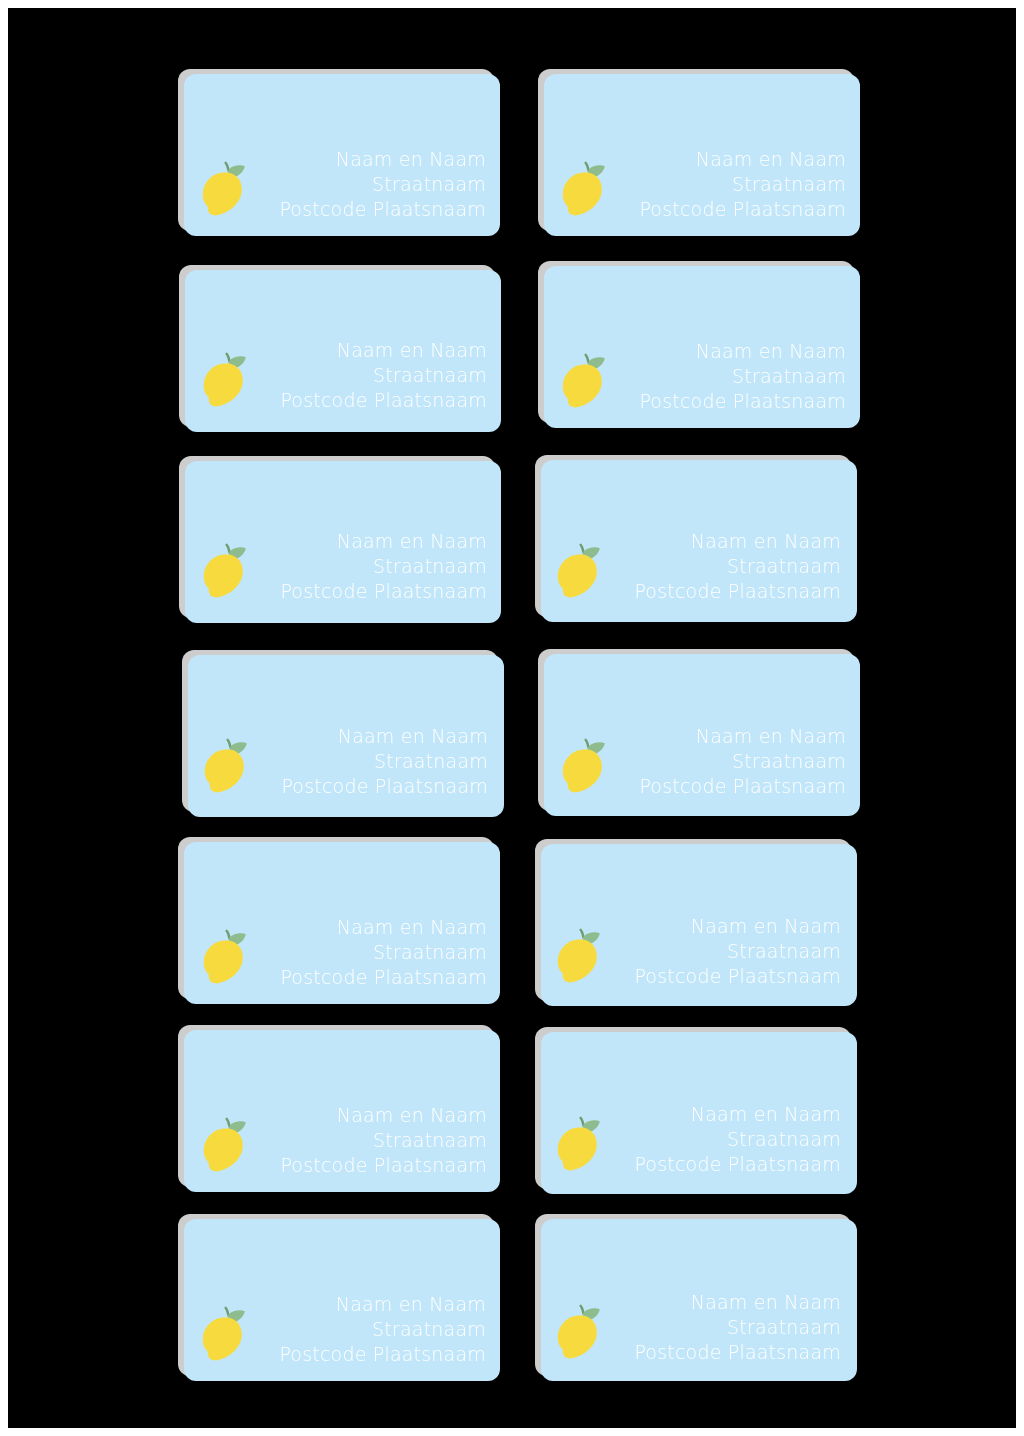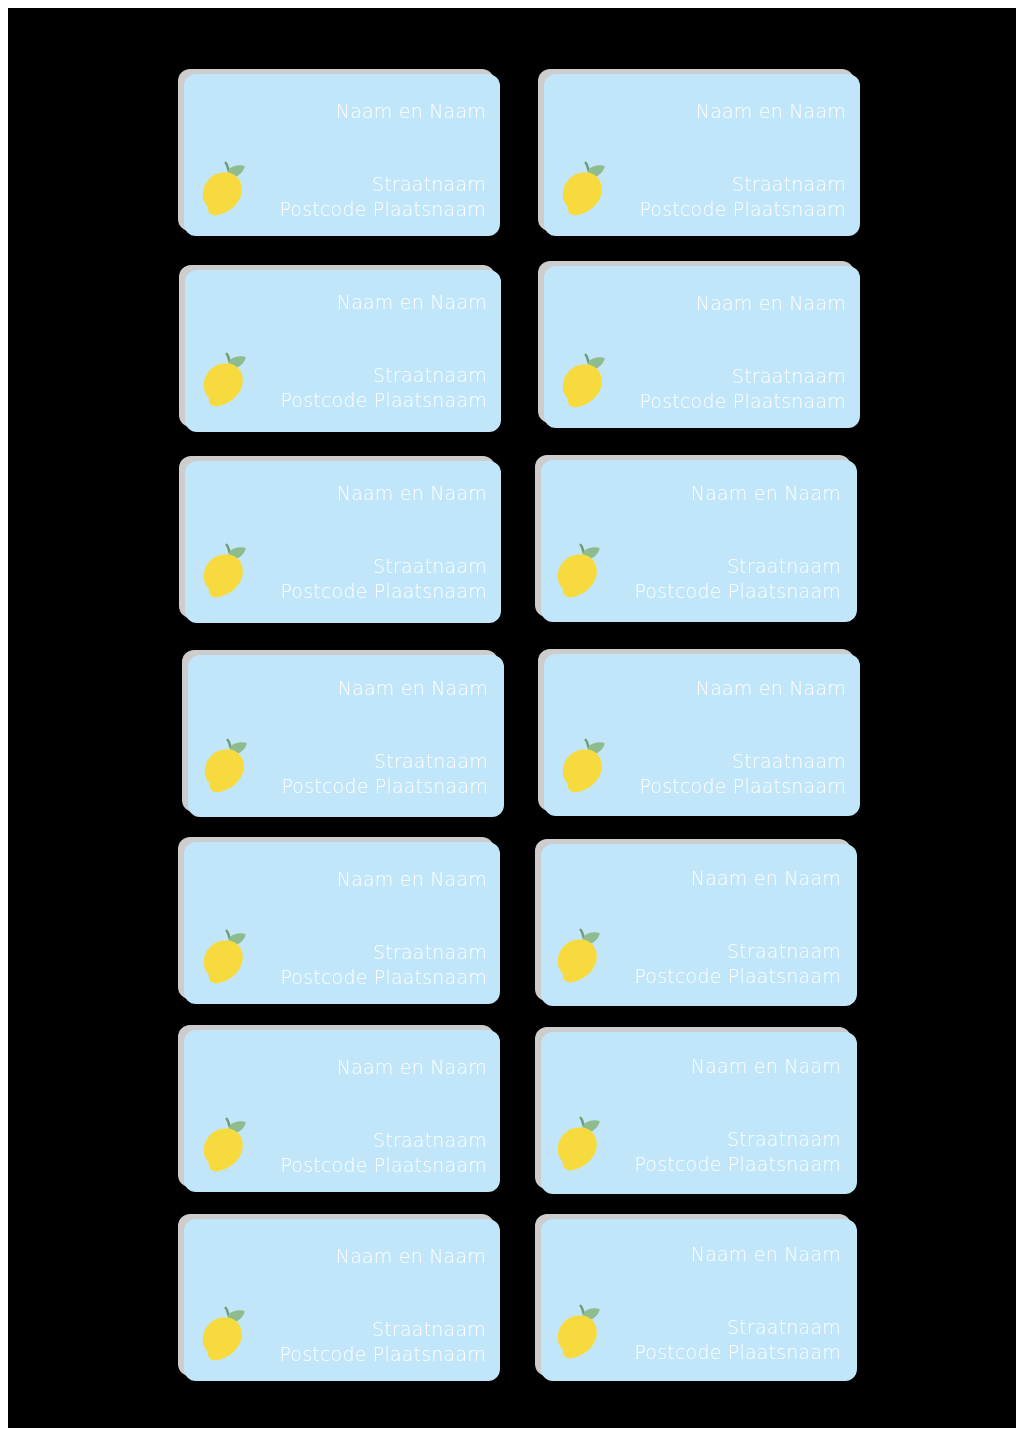--- a/index.html
+++ b/index.html
@@ -77,21 +77,21 @@
     color: #ffffff;
     font-family: "DejaVu Sans", sans-serif;
     font-size: 19px;
     font-weight: 300;
     line-height: 25px;
     letter-spacing: 0.2px;
     white-space: nowrap;
   }
   .address-line { display: block; }
   .address-line.line-1 { font-size: 19px; }
-  .address-line.line-2 { font-size: 19px; margin-top: 48px; }
+  .address-line.line-2 { font-size: 19px; }
   .address-line.line-3 { font-size: 19px; }
 </style>
 </head>
 <body>
 
 <div id="page">
   <div id="page-inner">
     <div id="sheet">
         <div class="label-card" style="left: 0px; top: 0px; --card-bg: #c2e6f9;">
           <div class="label-body" style="transform: translate(0px, 0px);">

